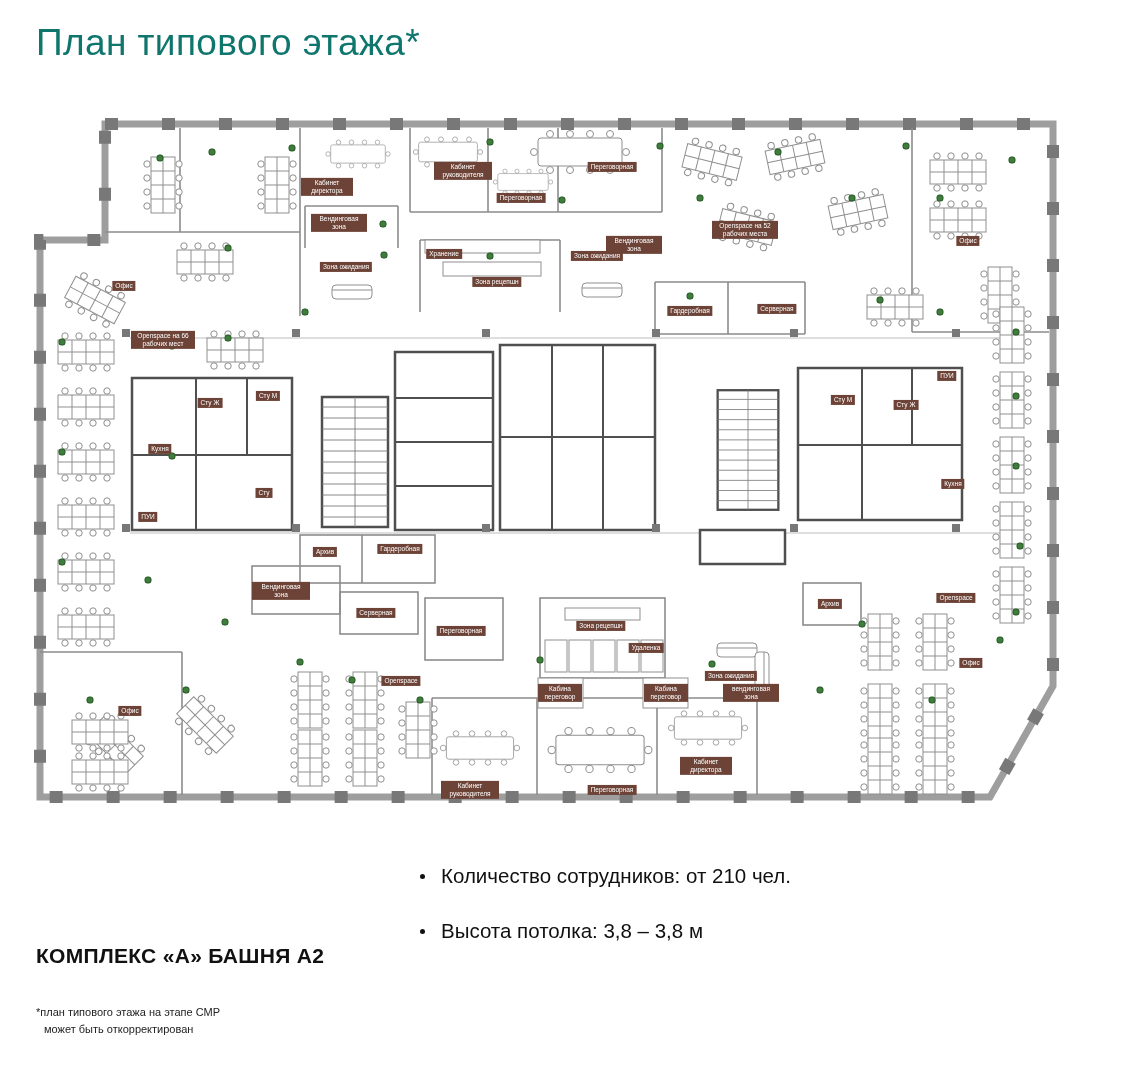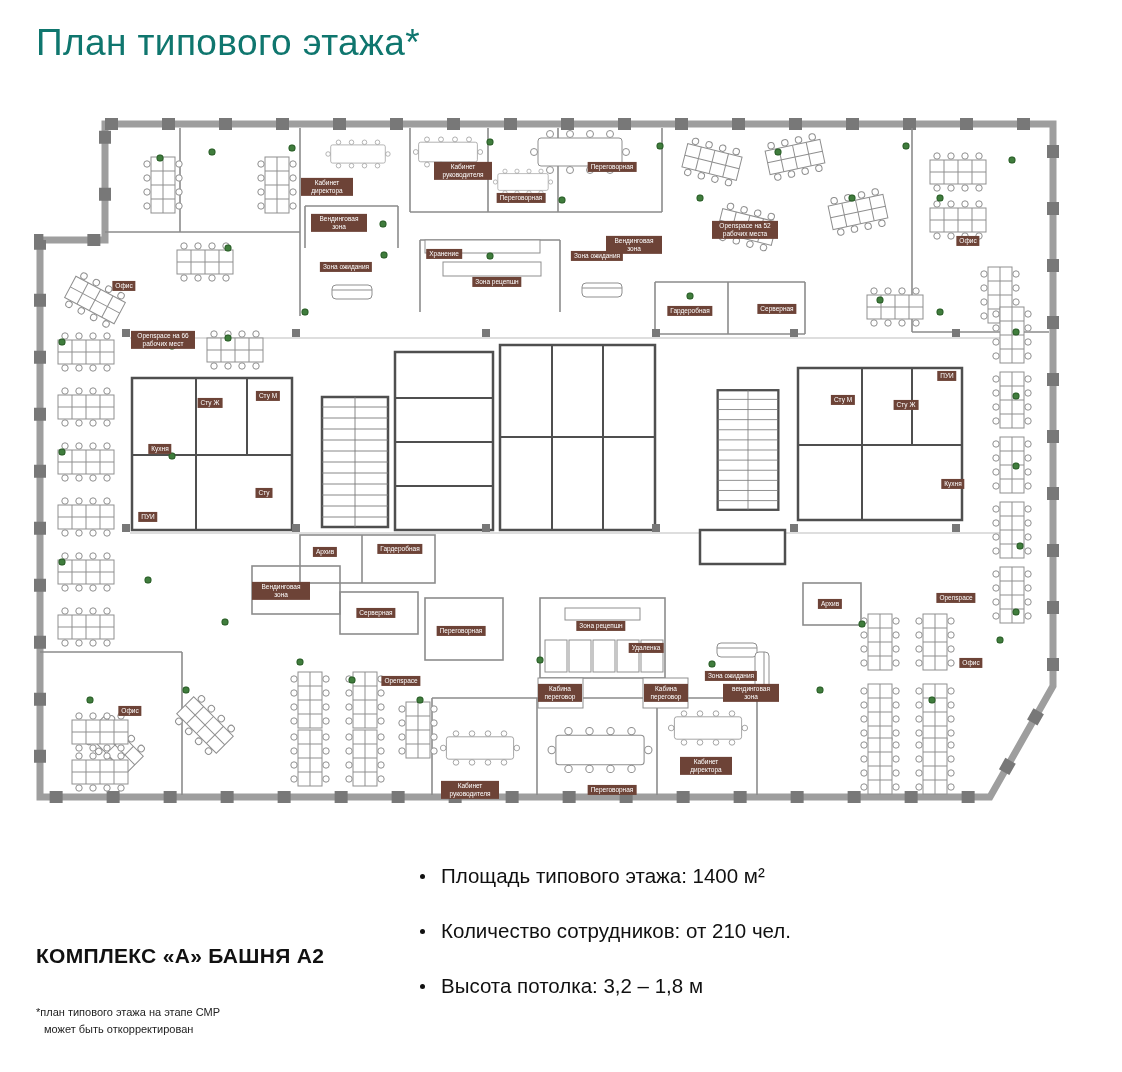--- a/index.html
+++ b/index.html
@@ -286,23 +286,19 @@
 <div class="complex-title">КОМПЛЕКС «А» БАШНЯ А2</div>
 
 <div class="footnote">
   <div class="l1">*план типового этажа на этапе СМР</div>
   <div class="l2">может быть откорректирован</div>
 </div>
 
 <ul class="specs" id="specs-list">
     <li>
       <span class="dot"></span>
-      <span>Площадь типового этажа: 1400 м²</span>
-    </li>
-    <li>
-      <span class="dot"></span>
       <span>Количество сотрудников: от 210 чел.</span>
     </li>
     <li>
       <span class="dot"></span>
-      <span>Высота потолка: 3,2 – 1,8 м</span>
+      <span>Высота потолка: 3,8 – 3,8 м</span>
     </li>
   </ul>
 
 </body></html>

